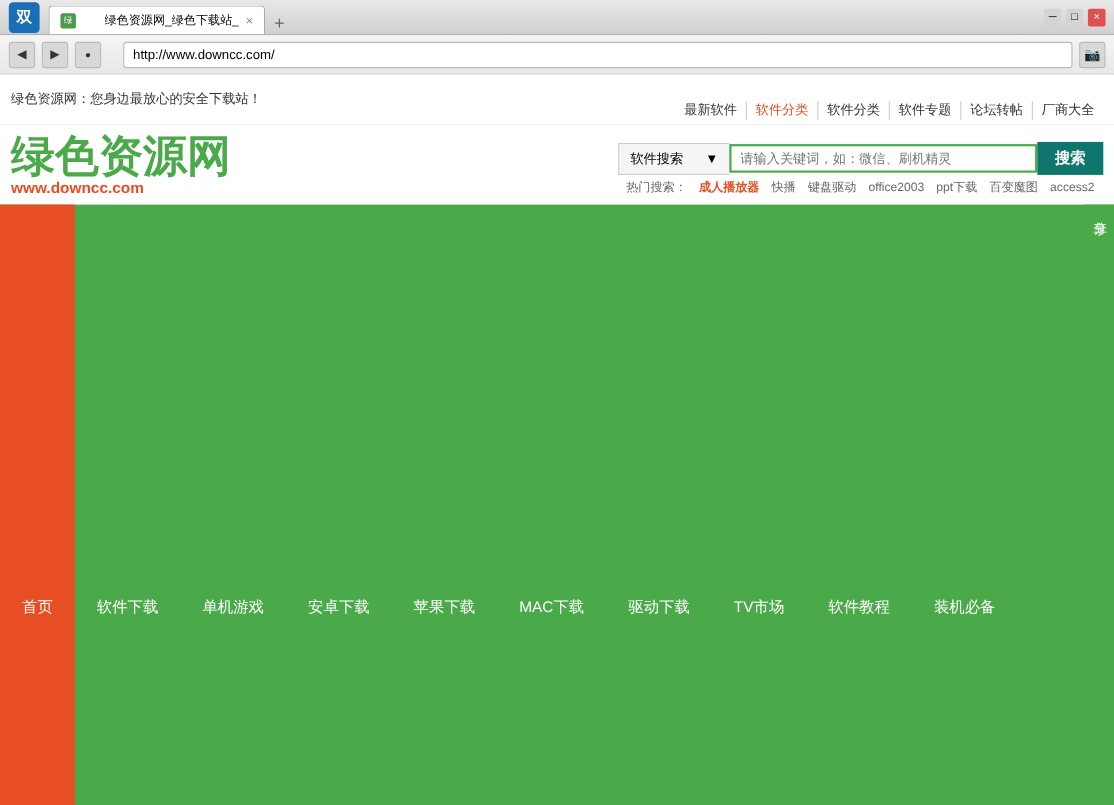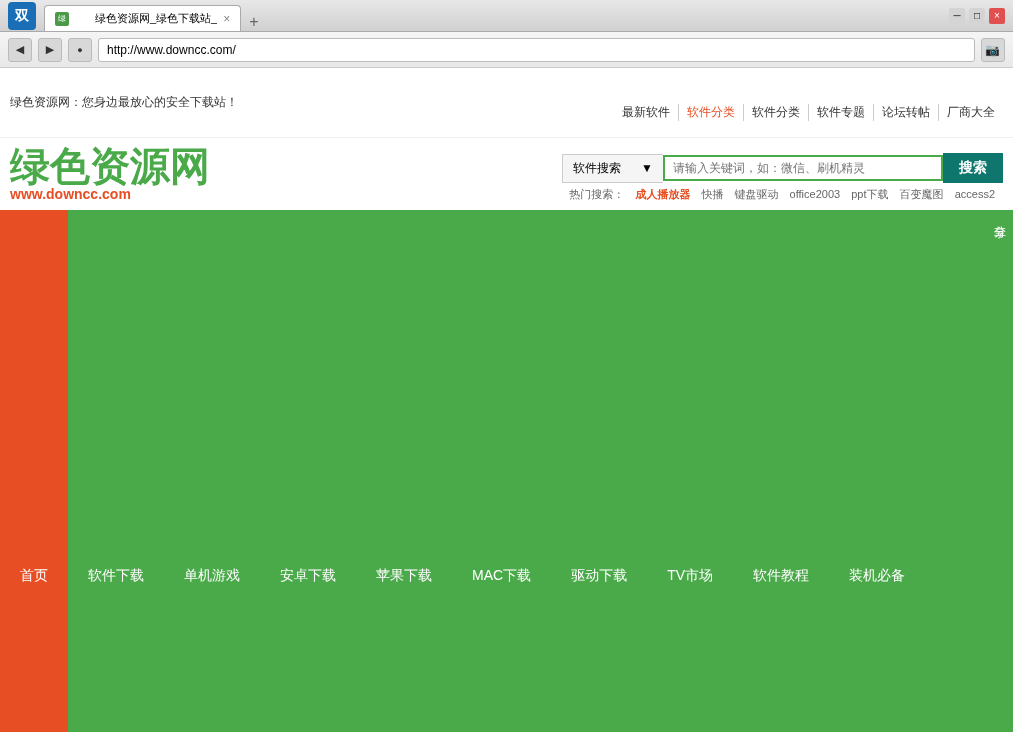--- a/index.html
+++ b/index.html
@@ -82,40 +82,41 @@
       cursor: pointer; font-size: 11px; color: #333;
     }
     .address-bar {
       flex: 1;
       height: 24px;
       border: 1px solid #bbb;
       border-radius: 3px;
       padding: 0 8px;
       font-size: 12px;
       background: white;
+      margin-left: 14px;
     }
     .camera-btn {
       width: 24px; height: 24px;
       background: #d8d8d8;
       border: 1px solid #bbb;
       border-radius: 3px;
       display: flex; align-items: center; justify-content: center;
       cursor: pointer;
     }
 
     
     .page-content {
       background: white;
       min-height: 660px;
     }
 
     
     .top-bar {
       background: white;
-      padding: 16px 10px;
+      padding: 4px 10px;
       display: flex;
       justify-content: space-between;
       align-items: center;
       border-bottom: 1px solid #eee;
       font-size: 12px;
       color: #333;
     }
     .top-bar-links {
       display: flex; gap: 0; align-items: center; margin-top: 20px;
     }

